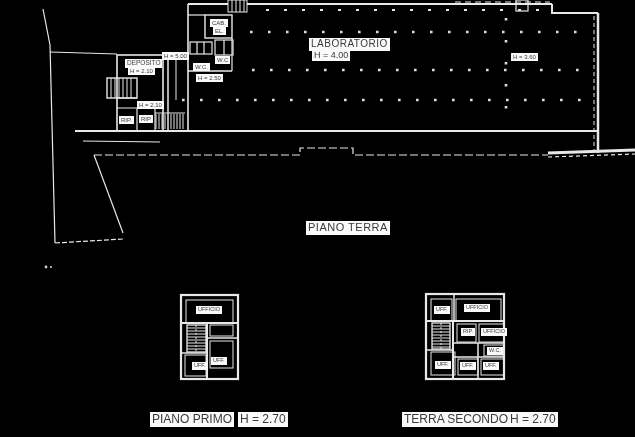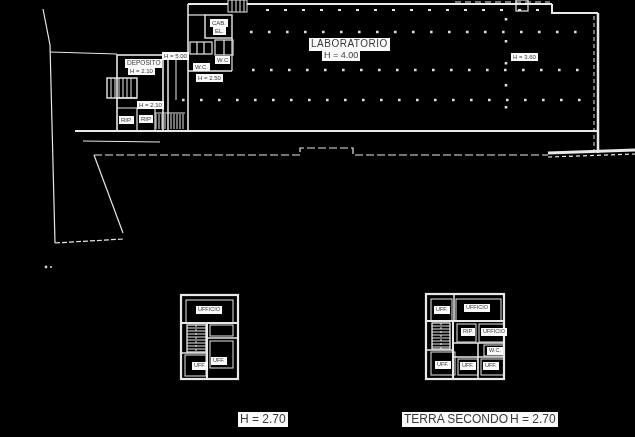--- a/index.html
+++ b/index.html
@@ -163,39 +163,41 @@
         <line x1="432" y1="335" x2="450" y2="335"></line>
       <line x1="432" y1="338" x2="450" y2="338"></line>
         <line x1="432" y1="341" x2="450" y2="341"></line>
       <line x1="432" y1="344" x2="450" y2="344"></line>
         <line x1="432" y1="347" x2="450" y2="347"></line>
       <line x1="441" y1="323" x2="441" y2="349" stroke-dasharray="2 2"></line>
     </g>
   </svg>
 
   <div class="chip fz10" style="left:309px;top:38px;">LABORATORIO</div>
-  <div class="chip fz9" style="left:322px;top:50px;">H = 4.00</div>
+  <div class="chip fz9" style="left:312px;top:50px;">H = 4.00</div>
   <div class="chip fz6" style="left:511px;top:53px;">H = 3.60</div>
 
   <div class="chip fz65" style="left:125px;top:59px;">DEPOSITO</div>
   <div class="chip fz6" style="left:128px;top:67px;">H = 2.10</div>
   <div class="chip fz6" style="left:162px;top:52px;">H = 5.00</div>
   <div class="chip fz6" style="left:210px;top:19px;">CAB.</div>
   <div class="chip fz6" style="left:213px;top:27px;">EL.</div>
   <div class="chip fz6" style="left:215px;top:56px;">W.C</div>
   <div class="chip fz6" style="left:193px;top:63px;">W.C.</div>
   <div class="chip fz6" style="left:196px;top:74px;">H = 2.50</div>
   <div class="chip fz6" style="left:137px;top:101px;">H = 2.10</div>
   <div class="chip fz6" style="left:119px;top:116px;">RIP.</div>
   <div class="chip fz6" style="left:139px;top:115px;">RIP</div>
 
+  <div class="chip fz11" style="left:306px;top:221px;">PIANO TERRA</div>
 
   <div class="chip fz55" style="left:196px;top:306px;">UFFICIO</div>
   <div class="chip fz55" style="left:211px;top:357px;">UFF.</div>
   <div class="chip fz55" style="left:192px;top:362px;">UFF.</div>
+  <div class="chip fz12" style="left:150px;top:412px;">PIANO PRIMO</div>
   <div class="chip fz12" style="left:238px;top:412px;">H = 2.70</div>
 
   <div class="chip fz55" style="left:434px;top:306px;">UFF.</div>
   <div class="chip fz55" style="left:464px;top:304px;">UFFICIO</div>
   <div class="chip fz55" style="left:461px;top:328px;">RIP.</div>
   <div class="chip fz55" style="left:481px;top:328px;">UFFICIO</div>
   <div class="chip fz55" style="left:487px;top:347px;">W.C.</div>
   <div class="chip fz55" style="left:435px;top:361px;">UFF.</div>
   <div class="chip fz55" style="left:460px;top:362px;">UFF.</div>
   <div class="chip fz55" style="left:483px;top:362px;">UFF.</div>

